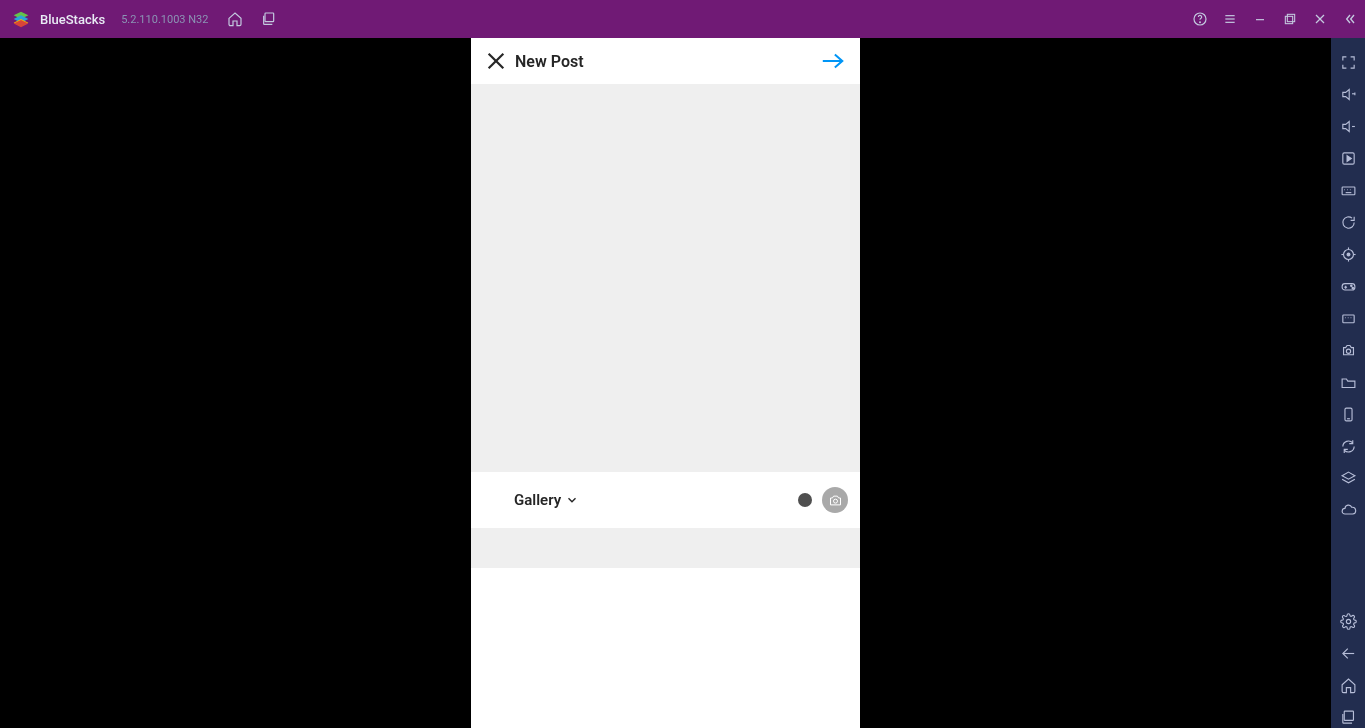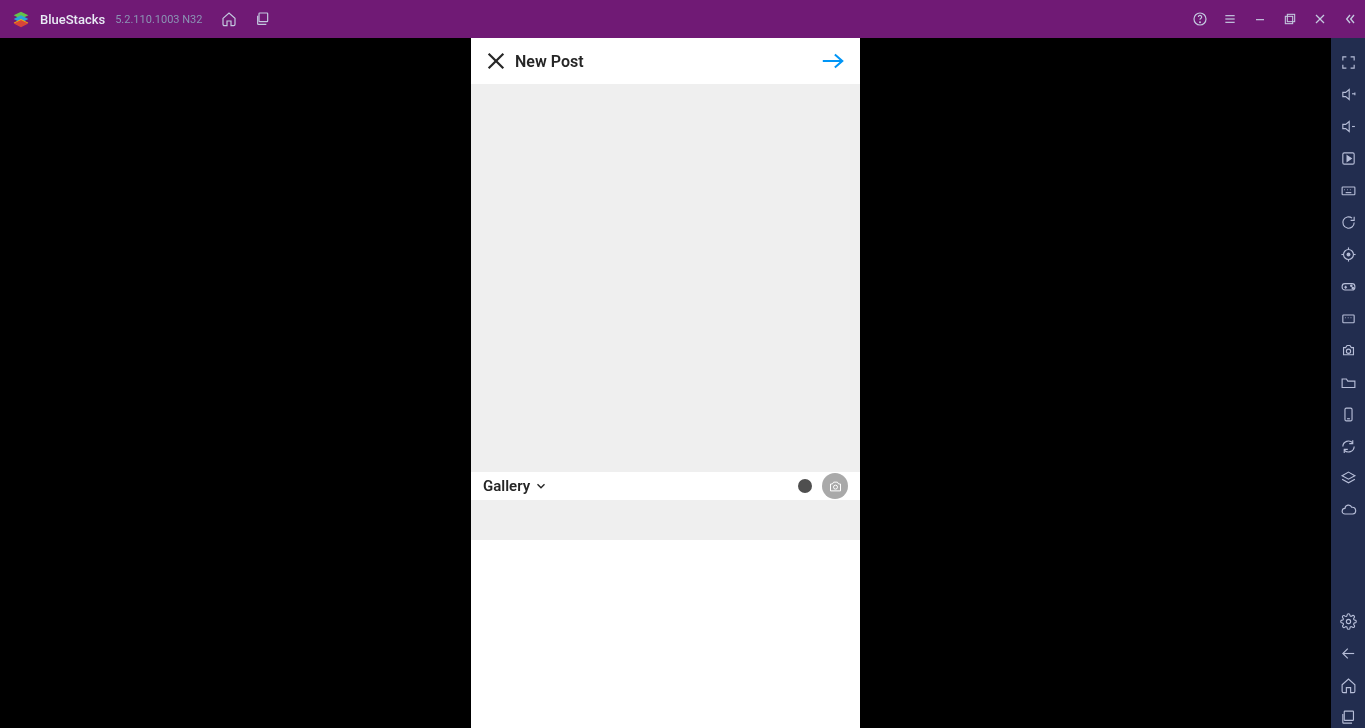--- a/index.html
+++ b/index.html
@@ -14,21 +14,21 @@
     color: #d6dbec;
     position: relative;
   }
   .titlebar-left { display: flex; align-items: center; padding-left: 10px; gap: 8px; }
   .logo {
     width: 22px; height: 22px;
     position: relative;
   }
   .logo svg { width: 22px; height: 22px; }
   .product-name { font-size: 13px; font-weight: 500; color: #e8ebf4; }
-  .version { font-size: 11px; color: #8b94b4; margin-left: 2px; }
+  .version { font-size: 11px; color: #8b94b4; margin-left: 8px; }
   .tb-icon-btn {
     width: 26px; height: 26px;
     display: flex; align-items: center; justify-content: center;
     color: #c3c9df;
     cursor: pointer;
   }
   .tb-icon-btn svg { width: 16px; height: 16px; }
   .titlebar-right { position: absolute; right: 0; display: flex; align-items: center; height: 100%; }
   .titlebar-right .tb-icon-btn { width: 30px; }
 
@@ -66,25 +66,26 @@
   .phone-title { font-size: 16px; font-weight: 600; color: #262626; }
   .arrow-next { margin-left: auto; color: #0095f6; cursor: pointer; display:flex; align-items:center; justify-content:center; }
   .arrow-next svg { width: 26px; height: 22px; stroke: #0095f6; stroke-width: 2.2; fill: none; }
 
   .preview-area {
     height: 388px;
     background: #efefef;
   }
 
   .gallery-bar {
-    height: 28px;
+    height: 56px;
     display: flex;
     align-items: center;
     padding: 0 12px;
     background: #fff;
+    margin-left: 31px;
   }
   .gallery-label { font-size: 15px; font-weight: 600; color: #262626; display:flex; align-items:center; gap:4px; cursor:pointer; }
   .chev { width: 14px; height: 14px; }
   .gallery-right { margin-left: auto; display:flex; align-items:center; gap:10px; }
   .dot-btn {
     width: 14px; height: 14px; border-radius: 50%; background: #4f4f4f; cursor:pointer;
   }
   .camera-btn {
     width: 26px; height: 26px; border-radius: 50%; background: #a9a9a9; display:flex; align-items:center; justify-content:center; cursor:pointer;
   }

